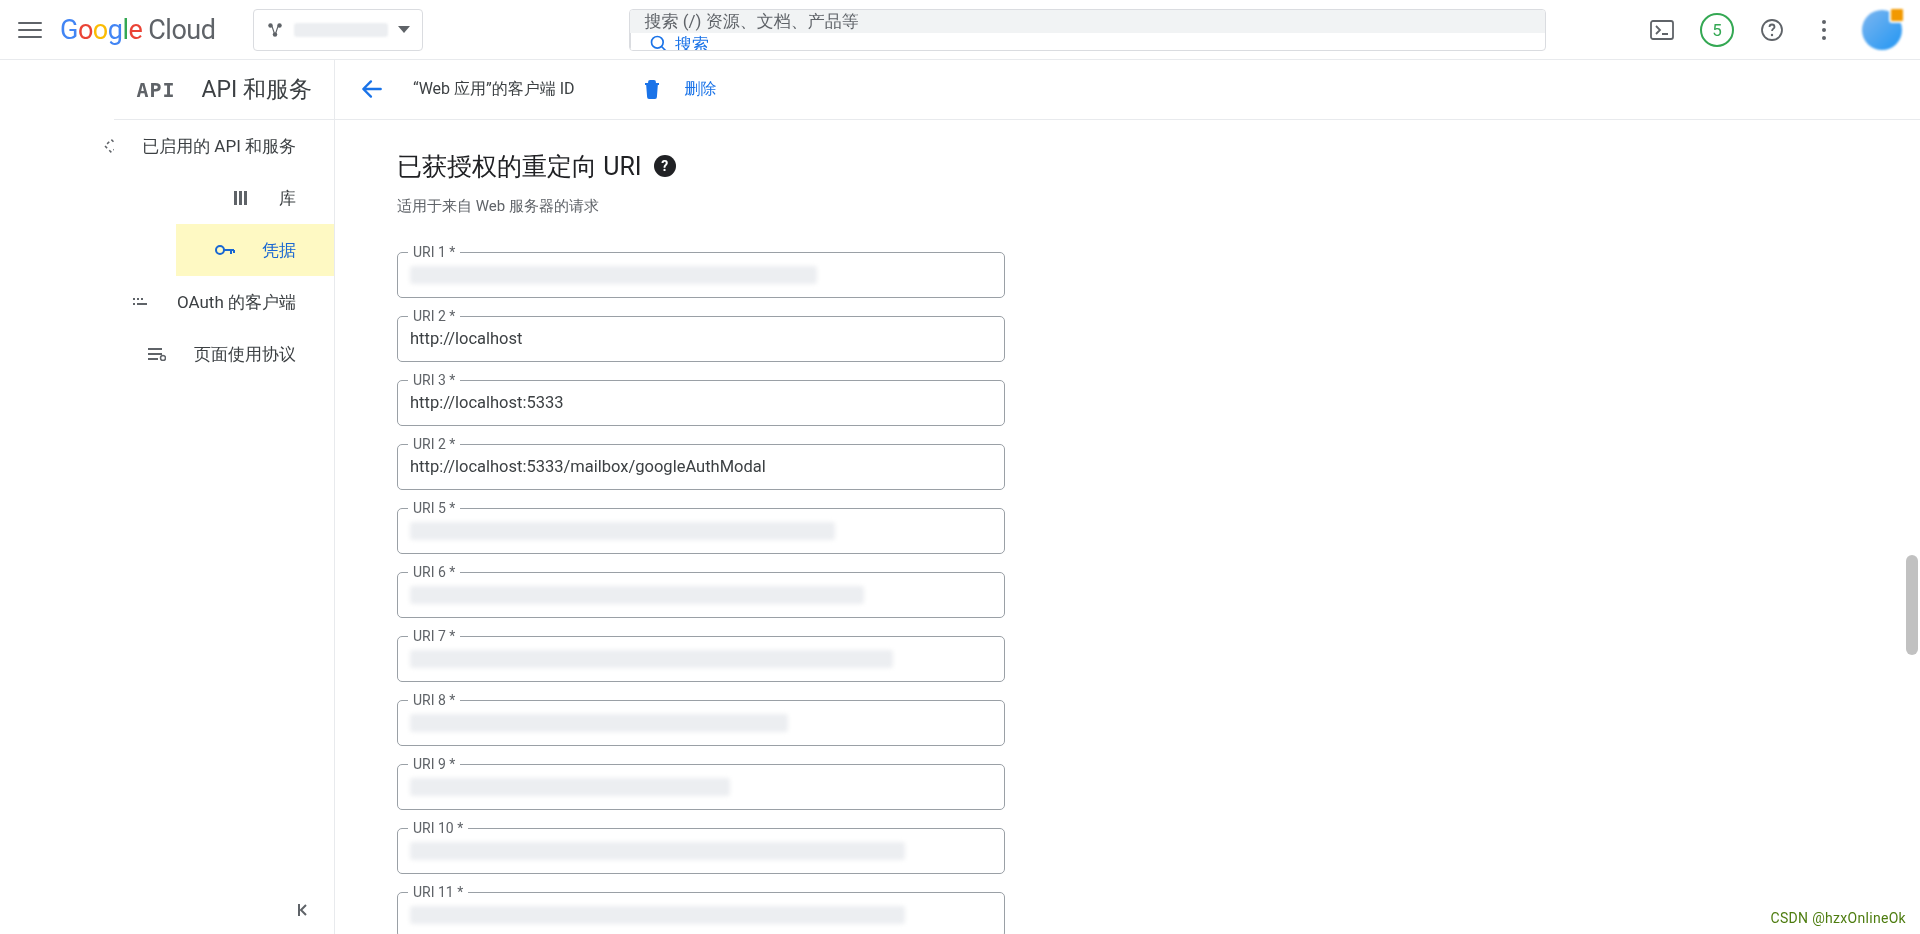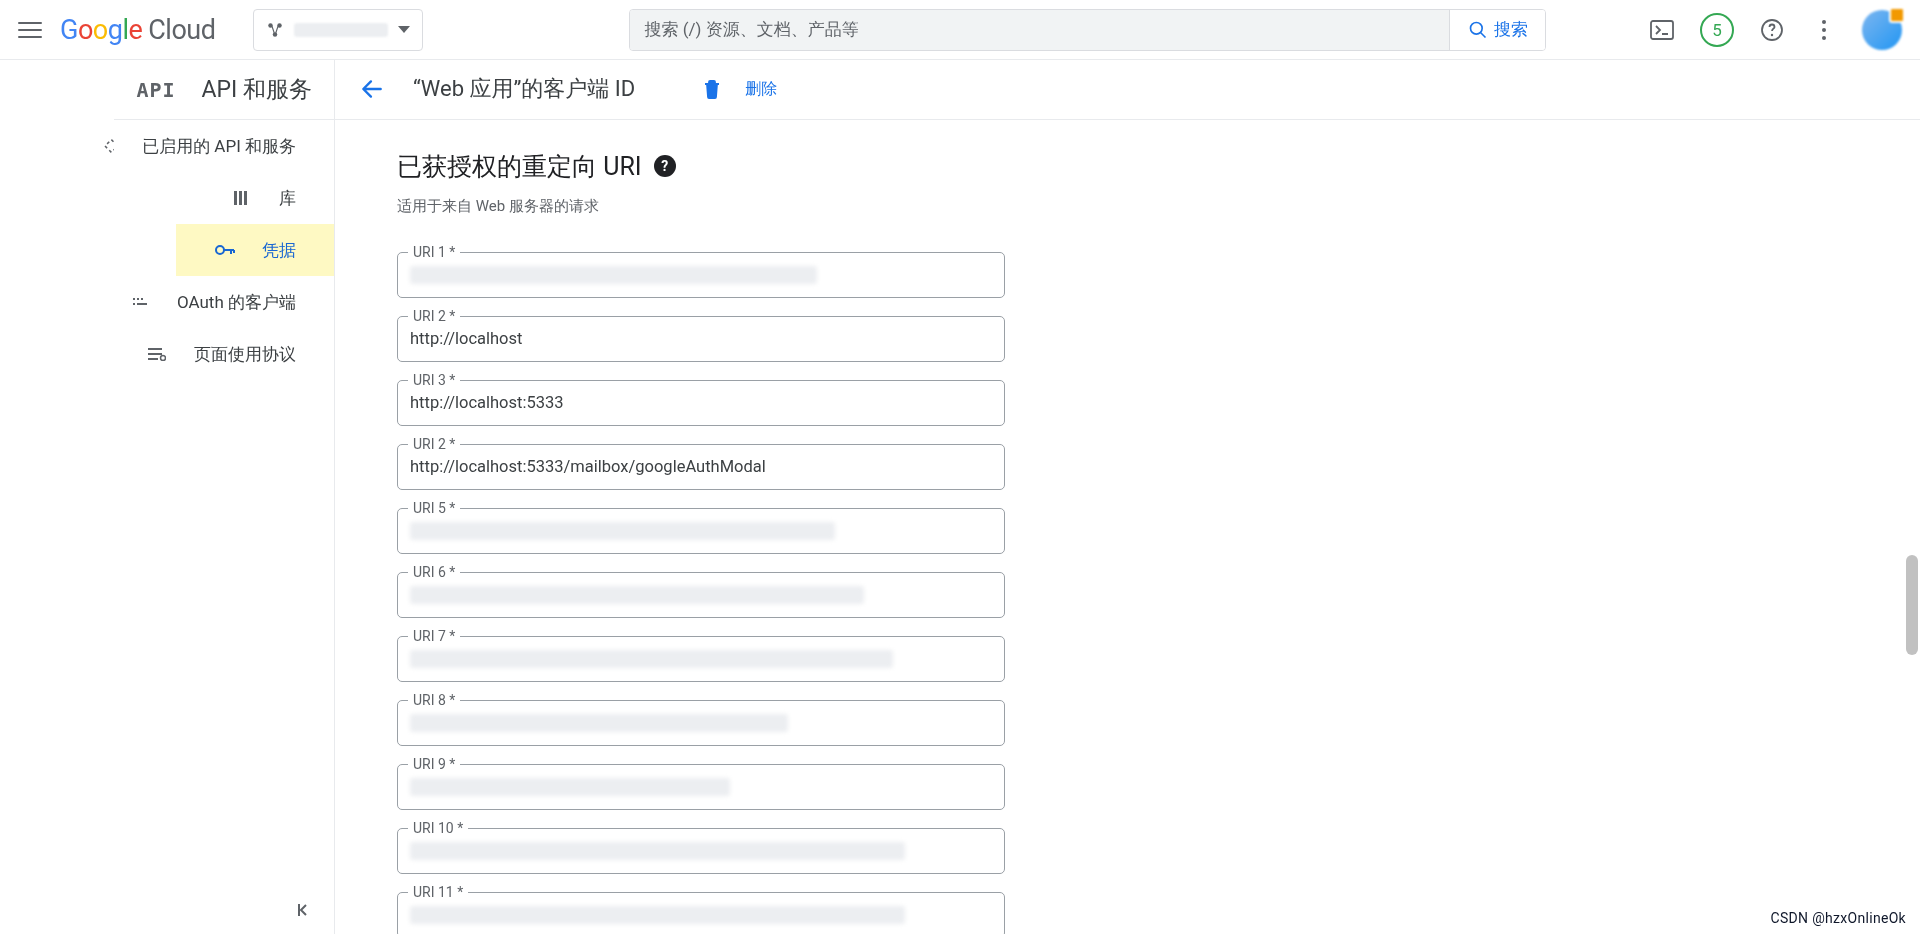--- a/index.html
+++ b/index.html
@@ -8,21 +8,21 @@
   .topbar { height: 60px; display: flex; align-items: center; padding: 0 18px; border-bottom: 1px solid #e8eaed; gap: 18px; }
   .hamburger { width: 24px; height: 24px; display: flex; flex-direction: column; justify-content: center; gap: 5px; cursor: pointer; }
   .hamburger span { height: 2px; background: #5f6368; border-radius: 1px; }
   .logo { display: flex; align-items: baseline; font-weight: 400; font-size: 27px; letter-spacing: -0.5px; }
   .logo .g-g { color:#4285f4;} .logo .g-o1{color:#ea4335;} .logo .g-o2{color:#fbbc04;} .logo .g-g2{color:#4285f4;} .logo .g-l{color:#34a853;} .logo .g-e{color:#ea4335;}
   .logo .cloud { color:#5f6368; margin-left:6px; }
   .project-picker { margin-left: 20px; width: 170px; height: 42px; border:1px solid #dadce0; border-radius:4px; display:flex; align-items:center; padding:0 12px; gap:10px; cursor:pointer; }
   .proj-icon { width:18px; height:18px; }
   .proj-name { flex:1; height:14px; background:#eceef1; border-radius:3px; filter:blur(1px);}
   .caret-down { width:0; height:0; border-left:6px solid transparent; border-right:6px solid transparent; border-top:7px solid #5f6368; }
-  .searchbar-wrap { margin-left: 188px; display:flex; width: 917px; height:42px; border:1px solid #dadce0; border-radius:4px; overflow:hidden; }
+  .searchbar-wrap { margin-left: 188px; display:flex; width: 917px; height:42px; border:1px solid #dadce0; border-radius:4px; overflow:hidden;flex-direction:column; }
   .searchbar { flex:1; display:flex; align-items:center; padding:0 14px; color:#5f6368; font-size:17px; background:#f1f3f4; }
   .searchbtn { width:96px; display:flex; align-items:center; justify-content:center; gap:6px; color:#1a73e8; font-size:17px; border-left:1px solid #dadce0; cursor:pointer; background:#fff;}
   .topright { margin-left:auto; display:flex; align-items:center; gap:24px; }
   .ic-btn { width:28px; height:28px; display:flex; align-items:center; justify-content:center; color:#5f6368; cursor:pointer; }
   .trial-badge { width:34px; height:34px; border:2px solid #34a853; border-radius:50%; display:flex; align-items:center; justify-content:center; color:#34a853; font-size:17px; }
   .kebab { display:flex; flex-direction:column; gap:4px;} .kebab span{width:4px;height:4px;border-radius:50%;background:#5f6368;}
   .avatar { width:40px; height:40px; border-radius:50%; background:linear-gradient(135deg,#7db6f0,#2196f3); filter:blur(1px); position:relative;}
   .avatar::before{content:"";position:absolute;right:-3px;top:-3px;width:12px;height:12px;background:#f29900;border:2px solid #fff;border-radius:3px;}
   
   .body { display:flex; height:calc(934px - 60px); }
@@ -32,33 +32,33 @@
   .side-title h1 { font-size:23px; font-weight:400; color:#3c4043; }
   .side-item { display:flex; align-items:center; height:52px; padding:0 38px; gap:26px; font-size:17px; color:#3c4043; cursor:pointer;}
   .side-item.active { background:#fef9c3; color:#1967d2; }
   .side-ic { width:22px; height:22px; display:flex; align-items:center; justify-content:center; color:#5f6368;}
   .side-item.active .side-ic { color:#1967d2;}
   .collapse { margin-top:auto; padding:16px 22px; cursor:pointer; color:#5f6368;}
   
   .main { flex:1; display:flex; flex-direction:column; position:relative;}
   .page-header { height:60px; display:flex; align-items:center; padding:0 24px; gap:28px; border-bottom:1px solid #e8eaed;}
   .back-btn { color:#1a73e8; cursor:pointer; }
-  .page-title { font-size:22px; color:#3c4043; }
+  .page-title { font-size:16px; color:#3c4043; }
   .delete-btn { margin-left:40px; display:flex; align-items:center; gap:24px; color:#1a73e8; font-size:16px; cursor:pointer;}
   .content { padding: 30px 0 0 62px; overflow:hidden; }
   .sect-title { display:flex; align-items:center; gap:12px; font-size:25px; color:#202124; font-weight:400;}
   .help-badge { width:22px; height:22px; border-radius:50%; background:#202124; color:#fff; display:flex; align-items:center; justify-content:center; font-size:14px; font-weight:700;}
   .sect-desc { margin-top:14px; font-size:15px; color:#5f6368; }
   .uris { margin-top:36px; width:608px; display:flex; flex-direction:column; gap:18px;}
   .field { position:relative; border:1px solid #9aa0a6; border-radius:5px; height:46px; display:flex; align-items:center; padding:0 12px;}
   .field-label { position:absolute; top:-9px; left:10px; background:#fff; padding:0 5px; font-size:14px; color:#5f6368;}
   .field-input { border:none; outline:none; width:100%; font-size:16.5px; color:#3c4043; font-family:inherit; background:transparent;}
   .redacted { background:#eceef1; border-radius:3px; filter:blur(2px); height:18px;}
   .scrollbar { position:absolute; right:2px; top:495px; width:12px; height:100px; background:#c1c1c1; border-radius:6px;}
-  .watermark { position:fixed; right:14px; bottom:8px; font-size:14px; color:#0f172a; letter-spacing:0.3px;}
+  .watermark { position:fixed; right:14px; bottom:8px; font-size:14px; color:#4d7c0f; letter-spacing:0.3px;}
   svg { display:block; }
 </style>
 </head>
 <body>
 
 <div class="topbar">
   <div class="hamburger">
       <span></span>
       <span></span>
       <span></span>

